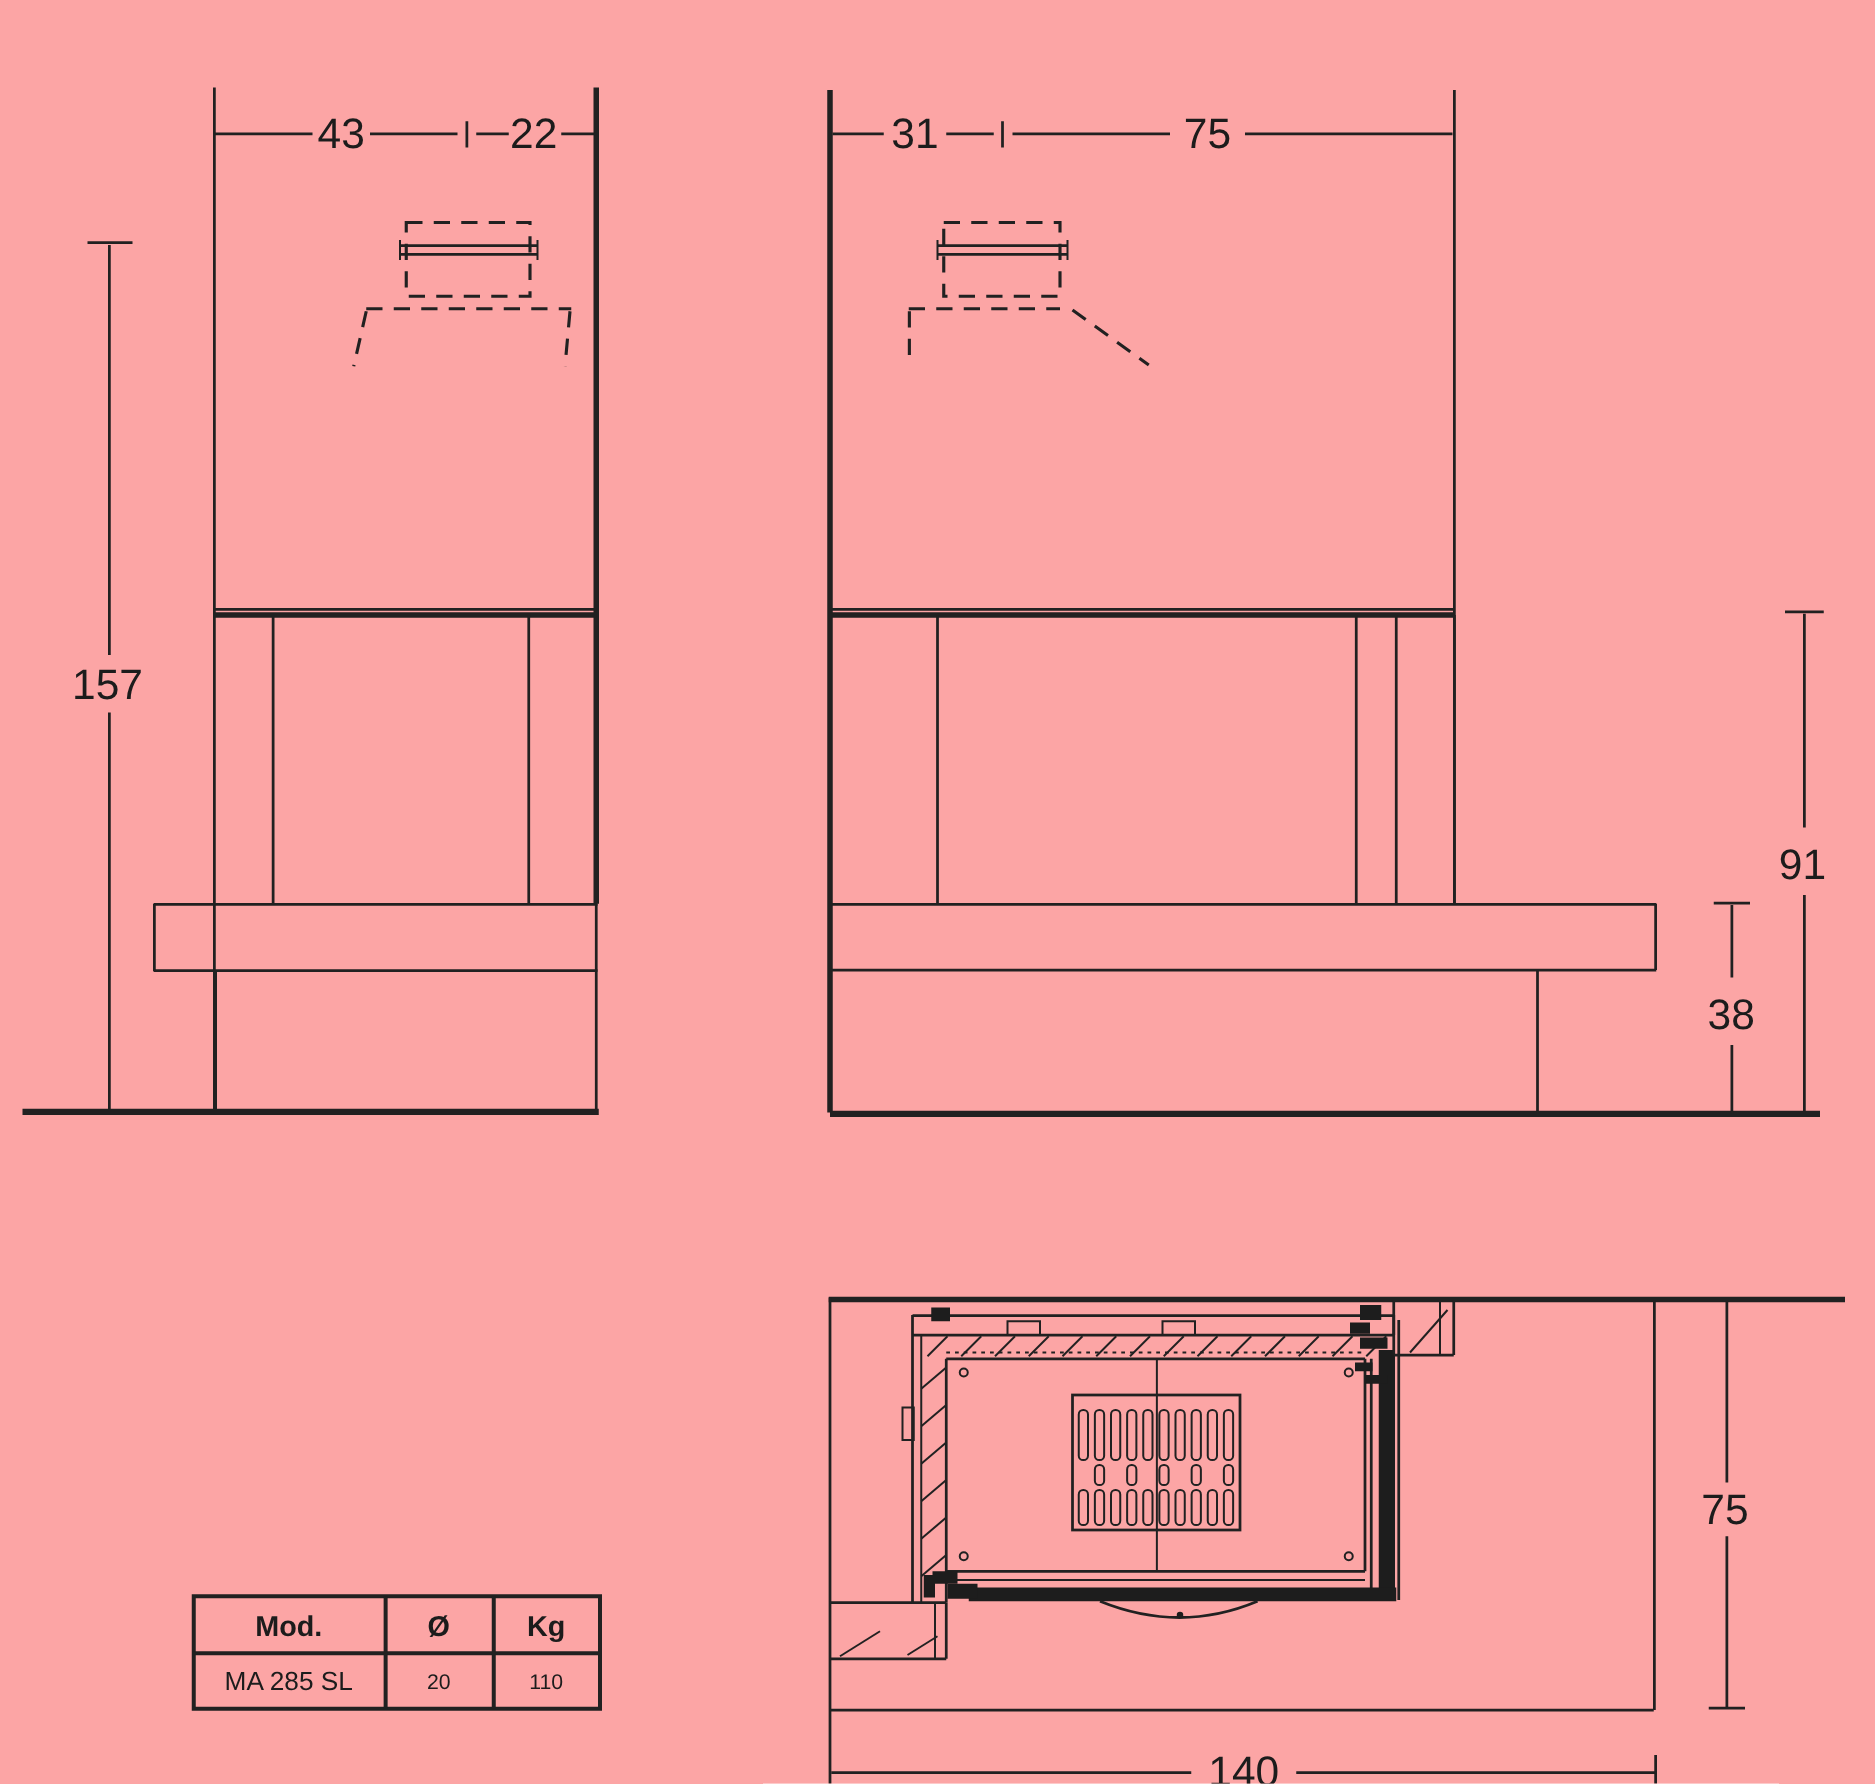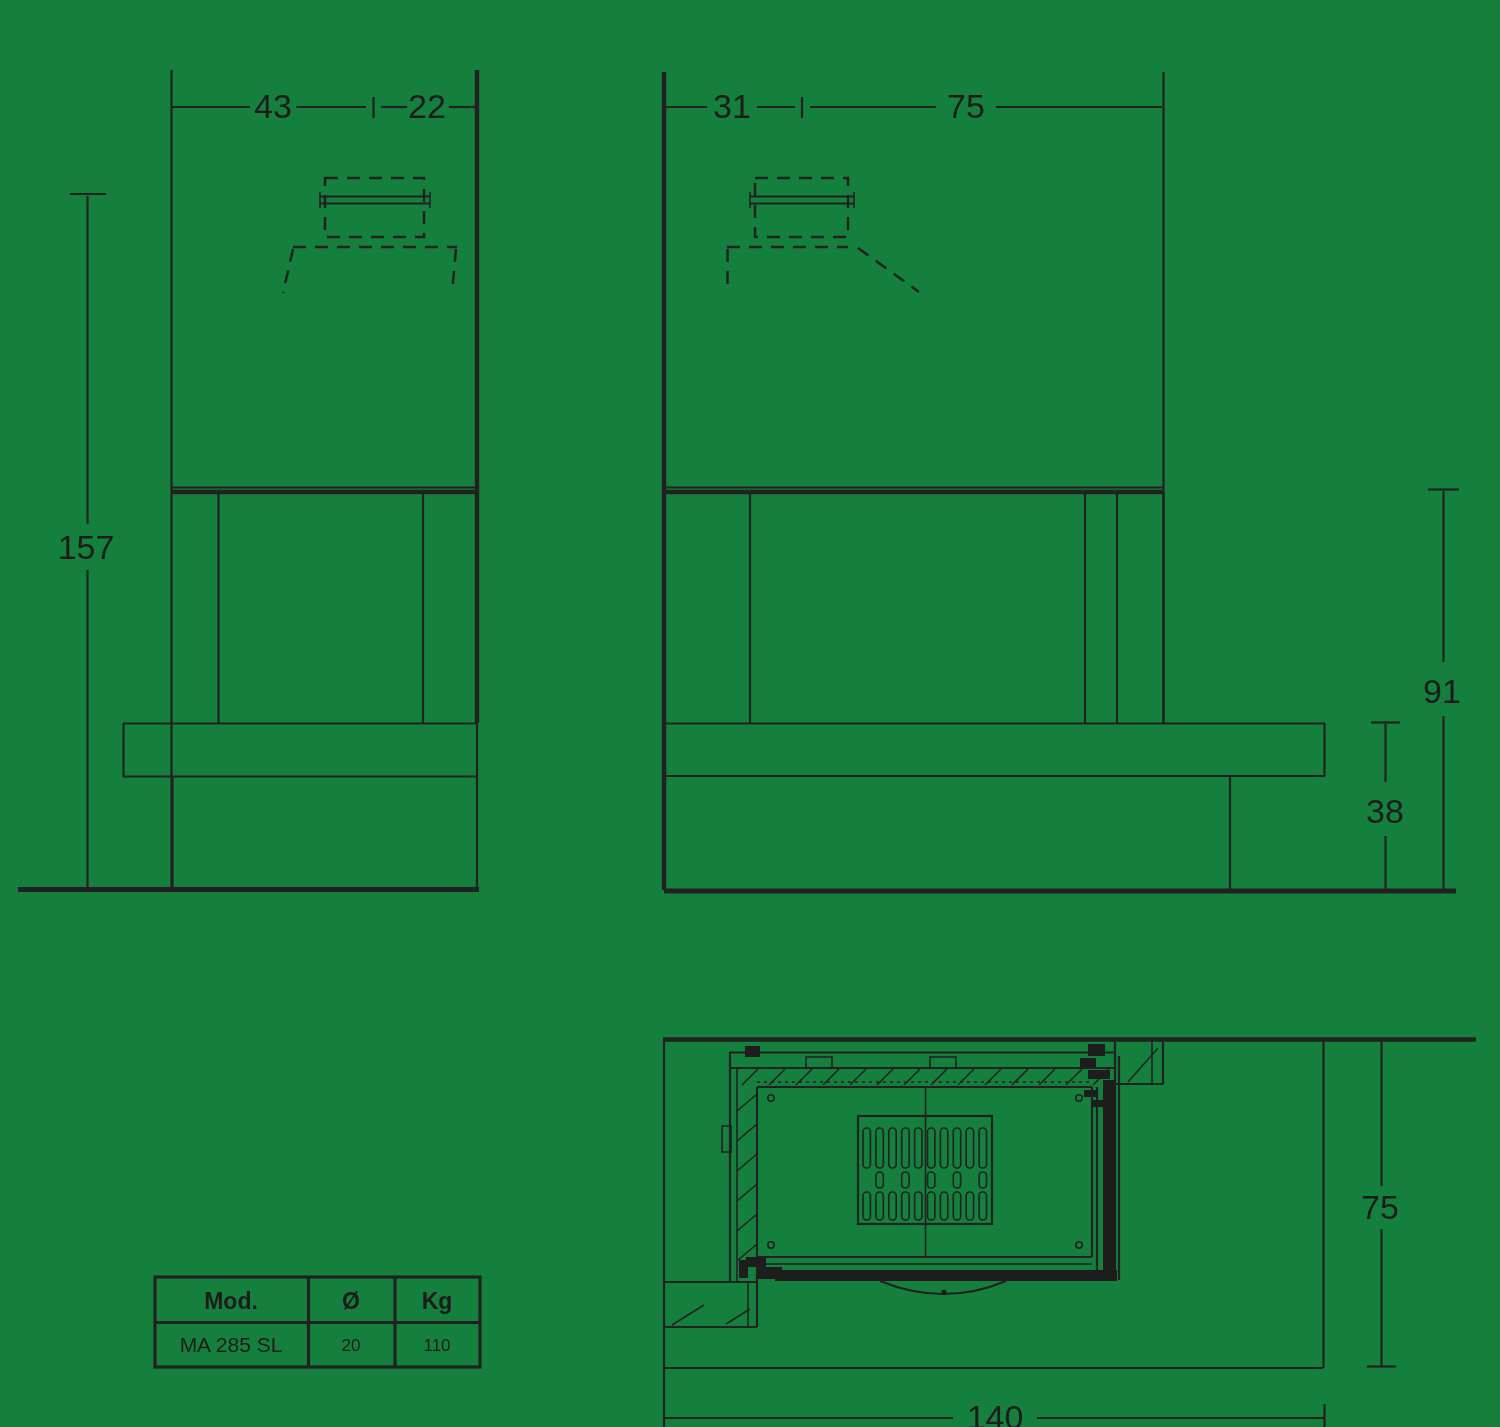--- a/index.html
+++ b/index.html
@@ -1,16 +1,16 @@
 <!DOCTYPE html>
 <html><head>
 <meta charset="utf-8">
 <style>
   html,body{margin:0;padding:0;background:#ffffff;}
-  .stage{position:relative;width:1500px;height:1427px;background:#15803d;overflow:hidden;}
+  .stage{position:relative;width:1500px;height:1427px;background:#fca5a5;overflow:hidden;}
   svg{position:absolute;left:0;top:0;}
   svg line, svg path, svg rect, svg circle, svg polyline{
     stroke:#212121; fill:none; stroke-width:2.2;
   }
   .w1{stroke-width:1.6;} .w2{stroke-width:2.2;} .w3{stroke-width:3.2;}
   .w4{stroke-width:4.4;} .w5{stroke-width:5;}
   .dashed{stroke-dasharray:13 9; stroke-width:2.5;}
   .dotted{stroke-dasharray:3 4; stroke-width:1.6;}
   .dark{fill:#1d1d1d; stroke:none;}
   text{font-family:"Liberation Sans","DejaVu Sans",sans-serif; fill:#1c1c1c; stroke:none;}

